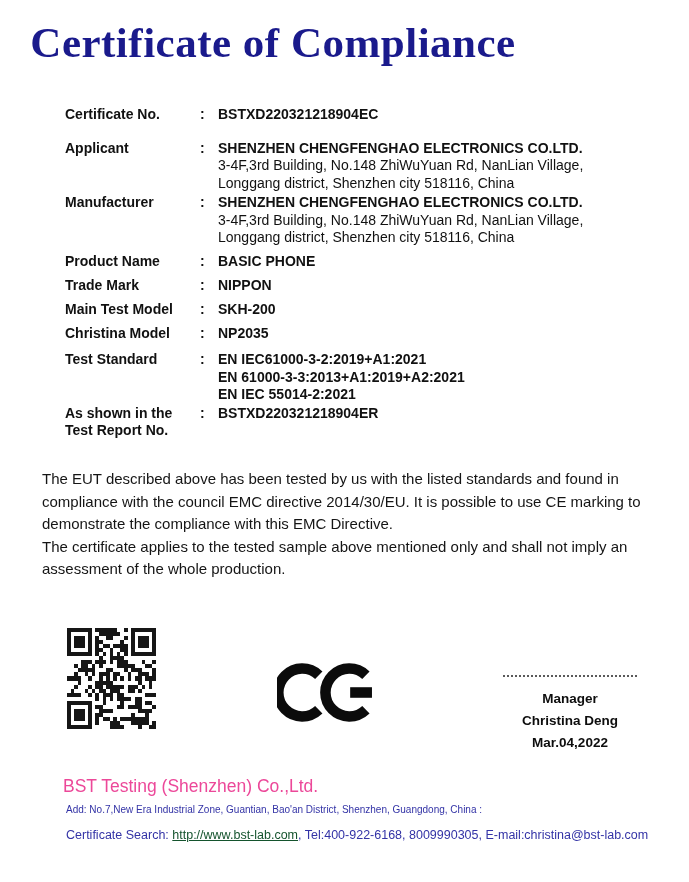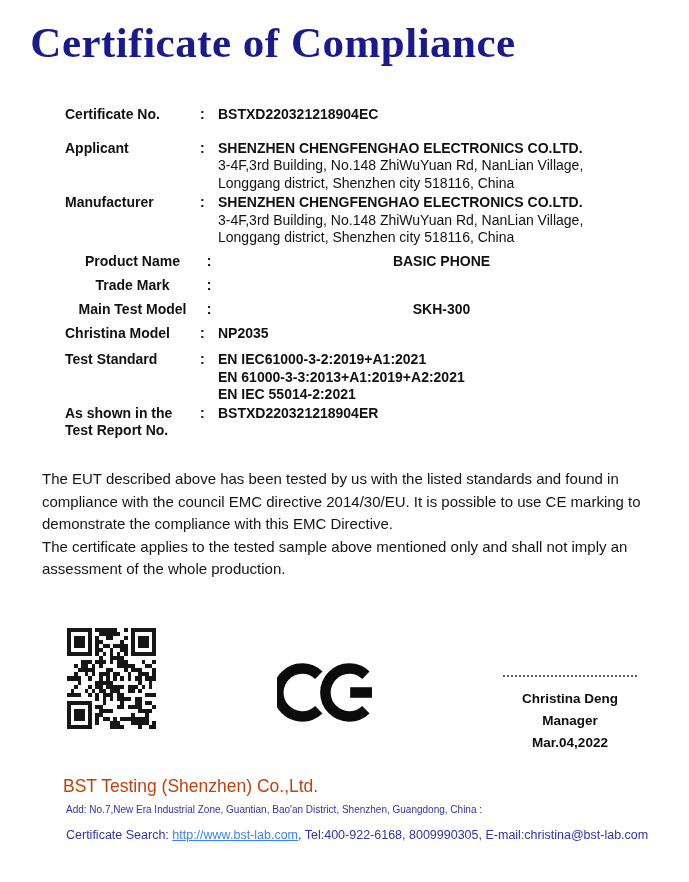--- a/index.html
+++ b/index.html
@@ -15,39 +15,39 @@
   .info{position:absolute;top:106px;left:65px;width:600px;font-size:14px;font-weight:bold;line-height:17.5px;}
   .row{display:flex;align-items:flex-start;}
   .row.center{align-items:flex-start;}
   .lbl{width:135px;flex:0 0 135px;}
   .colon{width:18px;flex:0 0 18px;}
   .val{flex:1;}
   .val .reg{font-weight:normal;}
   .mb16{margin-bottom:16px;}
   .mb2{margin-bottom:2px;}
   .mb6{margin-bottom:6px;}
-  .mb65{margin-bottom:6.5px;text-align:center;}
+  .mb65{margin-bottom:6.5px;}
   .mb9{margin-bottom:9px;}
   .mb1{margin-bottom:1px;}
 
   
   .statement{position:absolute;top:468px;left:42px;width:608px;font-size:15px;line-height:22.5px;color:#151515;}
   .statement p{margin:0;}
 
   
   .qr{position:absolute;left:67px;top:628px;width:89px;height:101px;}
   .ce{position:absolute;left:277px;top:654px;width:102px;height:77px;}
   .sig{position:absolute;left:503px;top:675px;width:134px;border-top:2px dotted #5a5a5a;
        padding-top:11px;text-align:center;font-weight:bold;font-size:13.5px;line-height:22px;color:#0d0d0d;}
 
   
-  .f-company{position:absolute;left:63px;top:776px;font-size:17.5px;color:#c2410c;}
+  .f-company{position:absolute;left:63px;top:776px;font-size:17.5px;color:#ec4899;}
   .f-address{position:absolute;left:66px;top:804px;font-size:10px;color:#3333a6;}
   .f-search{position:absolute;left:66px;top:828px;font-size:12.5px;color:#3333a6;}
-  .f-search a{color:#3b82f6;text-decoration:underline;cursor:pointer;}
+  .f-search a{color:#14532d;text-decoration:underline;cursor:pointer;}
 </style>
 </head>
 <body>
 
 <div class="page">
 
   <div class="title">Certificate of Compliance</div>
 
   <div class="info">
 
@@ -79,26 +79,27 @@
 
     <div class="row mb65">
       <div class="lbl">Product Name</div>
       <div class="colon">:</div>
       <div class="val">BASIC PHONE</div>
     </div>
 
     <div class="row mb65">
       <div class="lbl">Trade Mark</div>
       <div class="colon">:</div>
+      <div class="val">NIPPON</div>
     </div>
 
     <div class="row mb65">
       <div class="lbl">Main Test Model</div>
       <div class="colon">:</div>
-      <div class="val">SKH-300</div>
+      <div class="val">SKH-200</div>
     </div>
 
     <div class="row mb9">
       <div class="lbl">Christina Model</div>
       <div class="colon">:</div>
       <div class="val">NP2035</div>
     </div>
 
     <div class="row mb1">
       <div class="lbl">Test Standard</div>
@@ -448,22 +449,22 @@
 
   <div class="ce">
     <svg viewBox="0 0 145 90" width="102" height="77" aria-hidden="true">
       <path d="M 59.4 20.5 A 34 34 0 1 0 59.4 69.5" fill="none" stroke="#0b0b0b" stroke-width="15"></path>
       <path d="M 126.4 20.5 A 34 34 0 1 0 126.4 69.5" fill="none" stroke="#0b0b0b" stroke-width="15"></path>
       <rect x="104" y="37.5" width="31" height="15" fill="#0b0b0b"></rect>
     </svg>
   </div>
 
   <div class="sig">
+    <div>Manager</div>
     <div>Christina Deng</div>
-    <div>Manager</div>
     <div>Mar.04,2022</div>
   </div>
 
   <div class="f-company">BST Testing (Shenzhen) Co.,Ltd.</div>
   <div class="f-address">Add: No.7,New Era Industrial Zone, Guantian, Bao'an District, Shenzhen, Guangdong, China :</div>
   <div class="f-search">
     <span>Certificate Search: </span><a>http://www.bst-lab.com</a><span>, Tel:400-922-6168, 8009990305, E-mail:christina@bst-lab.com</span>
   </div>
 
 </div>

